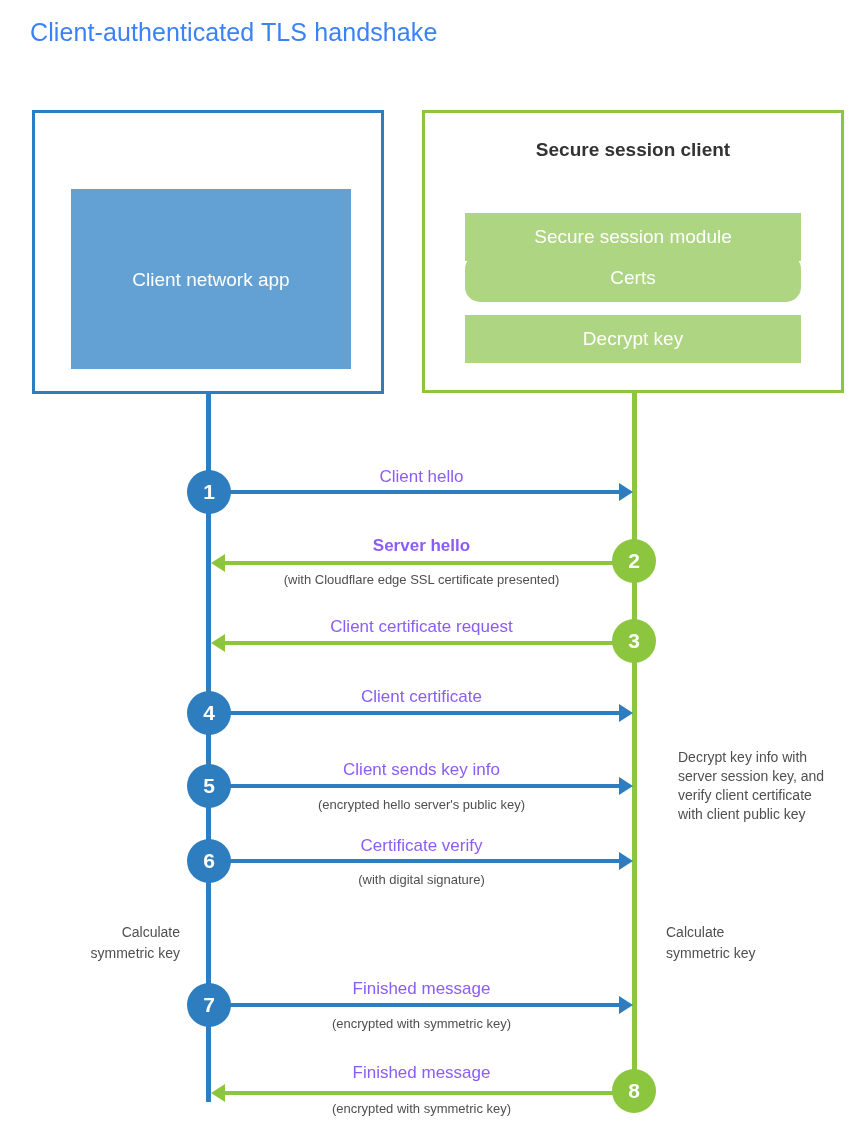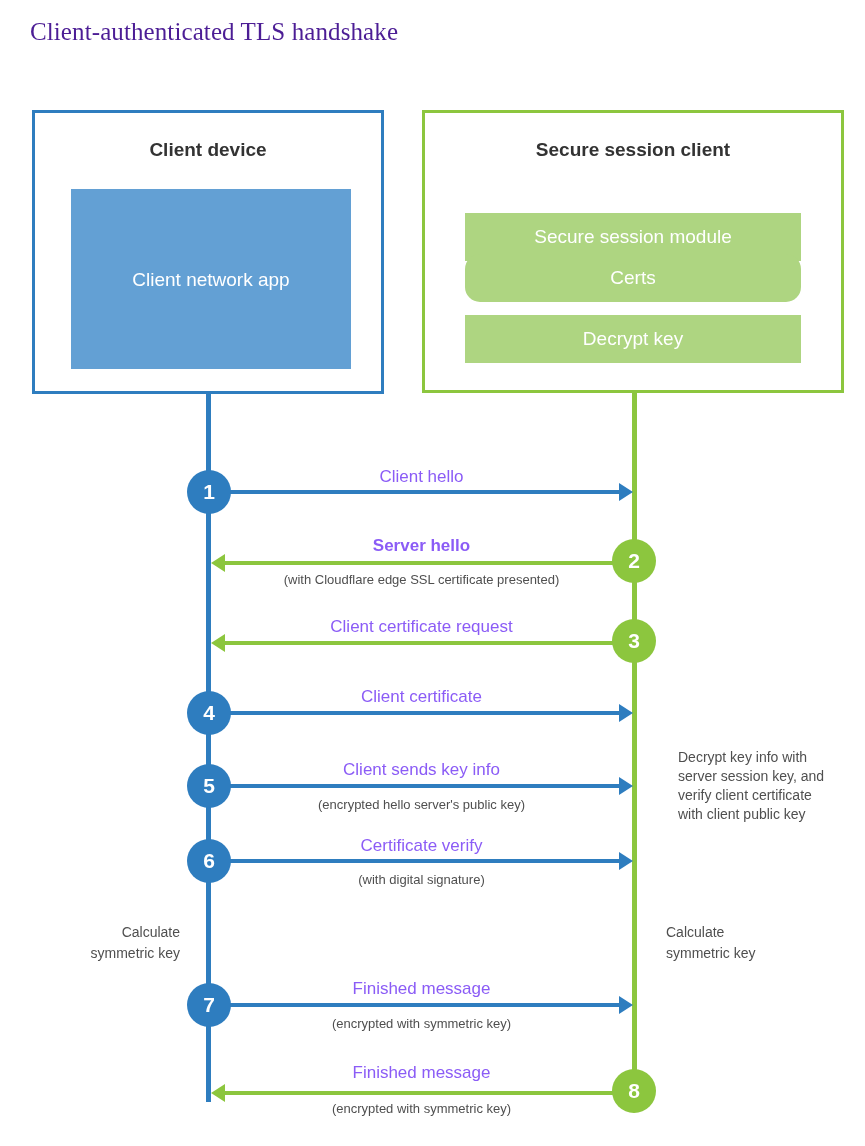--- a/index.html
+++ b/index.html
@@ -14,24 +14,23 @@
     color: #4a4a4a;
     overflow: hidden;
   }
 
   
   #page-title {
     position: absolute;
     left: 30px; top: 18px;
     font-size: 25px;
     font-weight: 400;
-    color: #4c1d95;
+    color: #3b82f6;
     letter-spacing: 0.1px;
     white-space: nowrap;
-    font-family: Liberation Serif, serif;
   }
 
   
   .party-box {
     position: absolute;
     background: #ffffff;
   }
   #client-device-box {
     left: 32px; top: 110px;
     width: 352px; height: 284px;
@@ -187,21 +186,20 @@
     line-height: 21px;
   }
   .side-note span { display: block; }
 </style>
 </head>
 <body>
 
 <div id="page-title">Client-authenticated TLS handshake</div>
 
 <div id="client-device-box" class="party-box">
-  <div class="party-title">Client device</div>
   <div id="client-app-box">
     <div id="client-app-label">
       <span>Client network</span>
       <span>app</span>
     </div>
   </div>
 </div>
 
 <div id="server-box" class="party-box">
   <div class="party-title">Secure session client</div>

